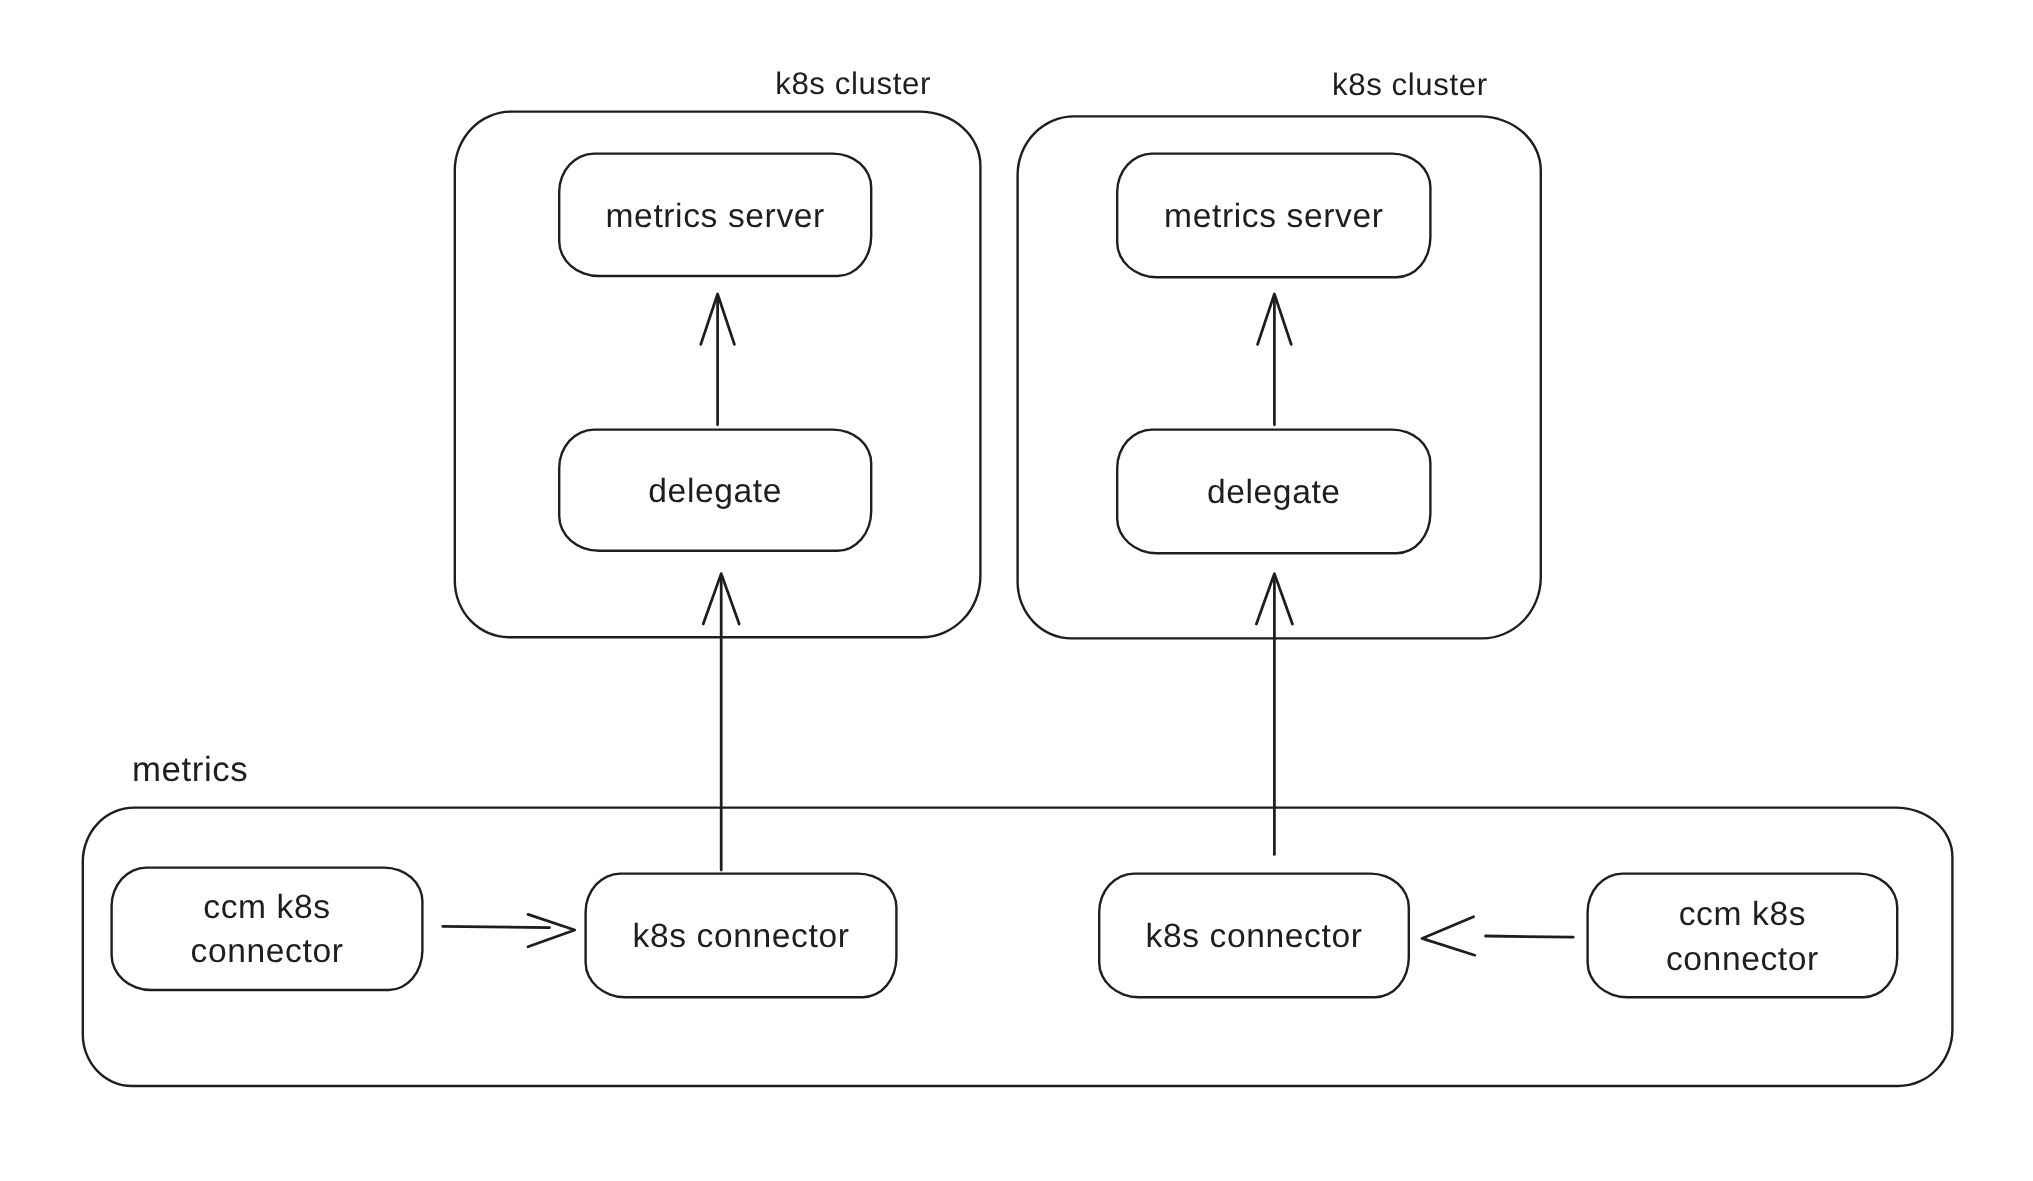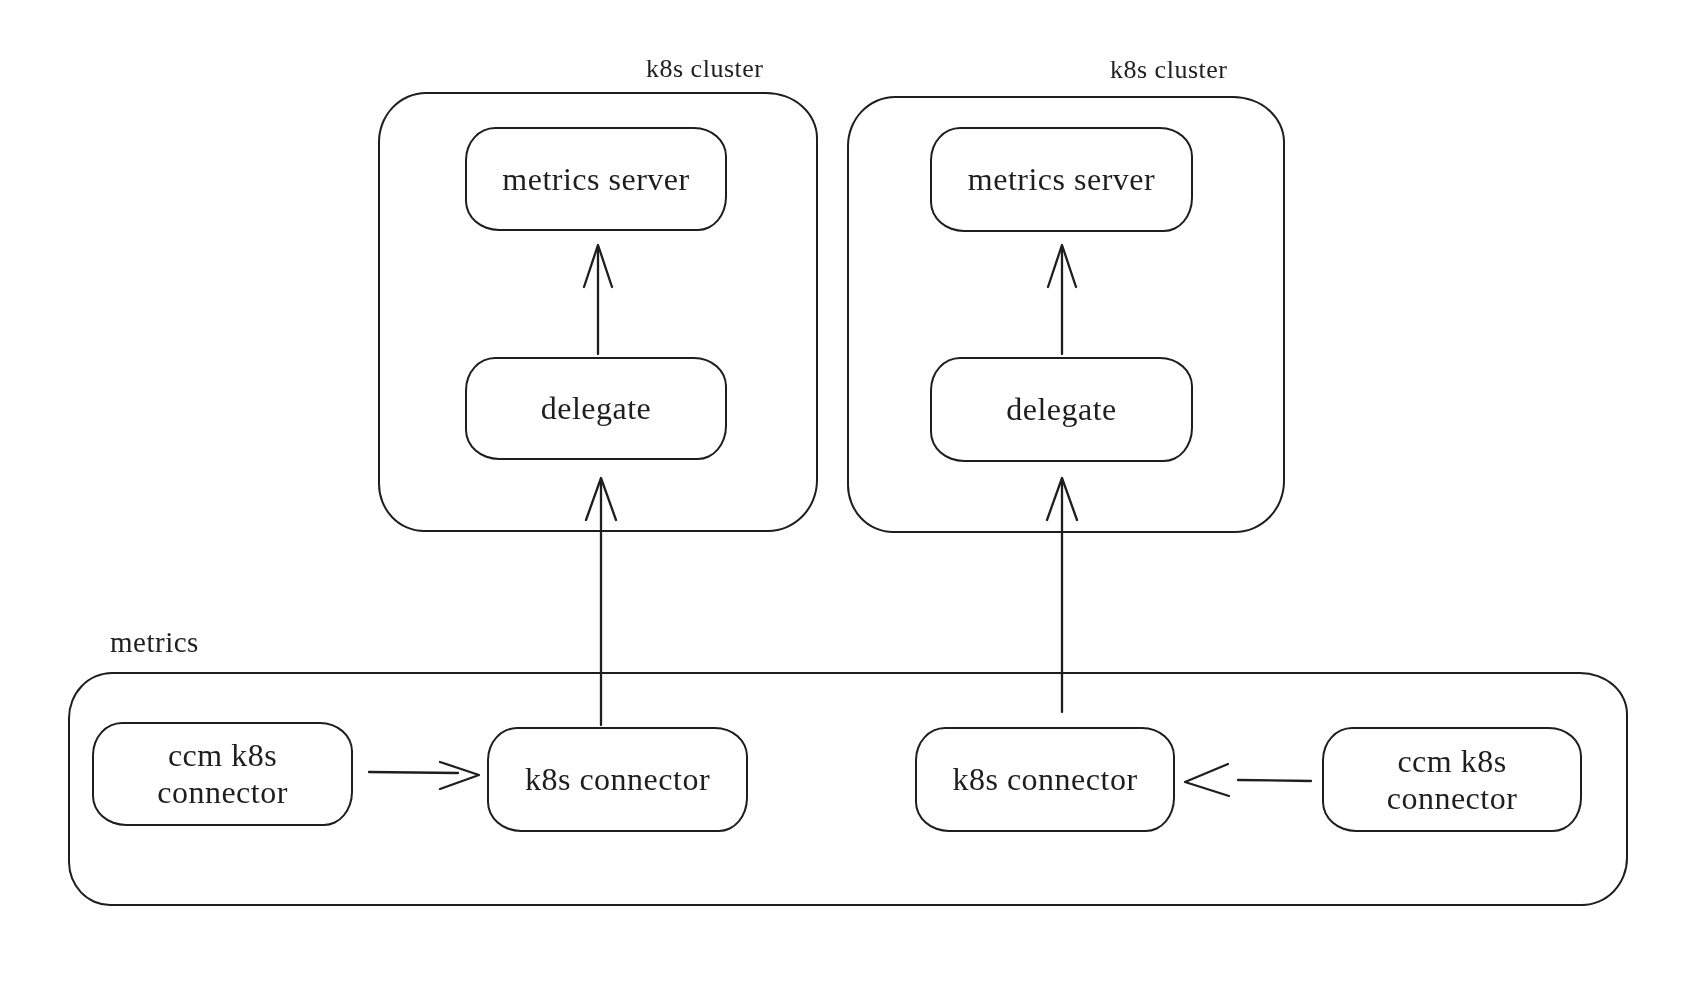--- a/index.html
+++ b/index.html
@@ -5,40 +5,40 @@
   html, body {
     margin: 0;
     padding: 0;
     background: #ffffff;
   }
   .canvas {
     position: relative;
     width: 1694px;
     height: 984px;
     background: #ffffff;
-    font-family: Liberation Serif, serif;
+    font-family: Liberation Sans, sans-serif;
     color: #1e1e1e;
     overflow: hidden;
   }
   .box {
     position: absolute;
     border: 2.5px solid #1e1e1e;
     background: transparent;
     box-sizing: border-box;
   }
   .container-box {
     border-radius: 48px 52px 50px 46px / 50px 46px 52px 48px;
   }
   .node {
     border-radius: 30px 33px 29px 34px / 33px 29px 34px 30px;
     display: flex;
     align-items: center;
     justify-content: center;
     text-align: center;
-    font-size: 32px;
+    font-size: 28px;
     letter-spacing: 0.5px;
     line-height: 37px;
   }
   .node .label {
     white-space: pre-line;
   }
   .float-label {
     position: absolute;
     font-size: 26px;
     letter-spacing: 0.5px;

